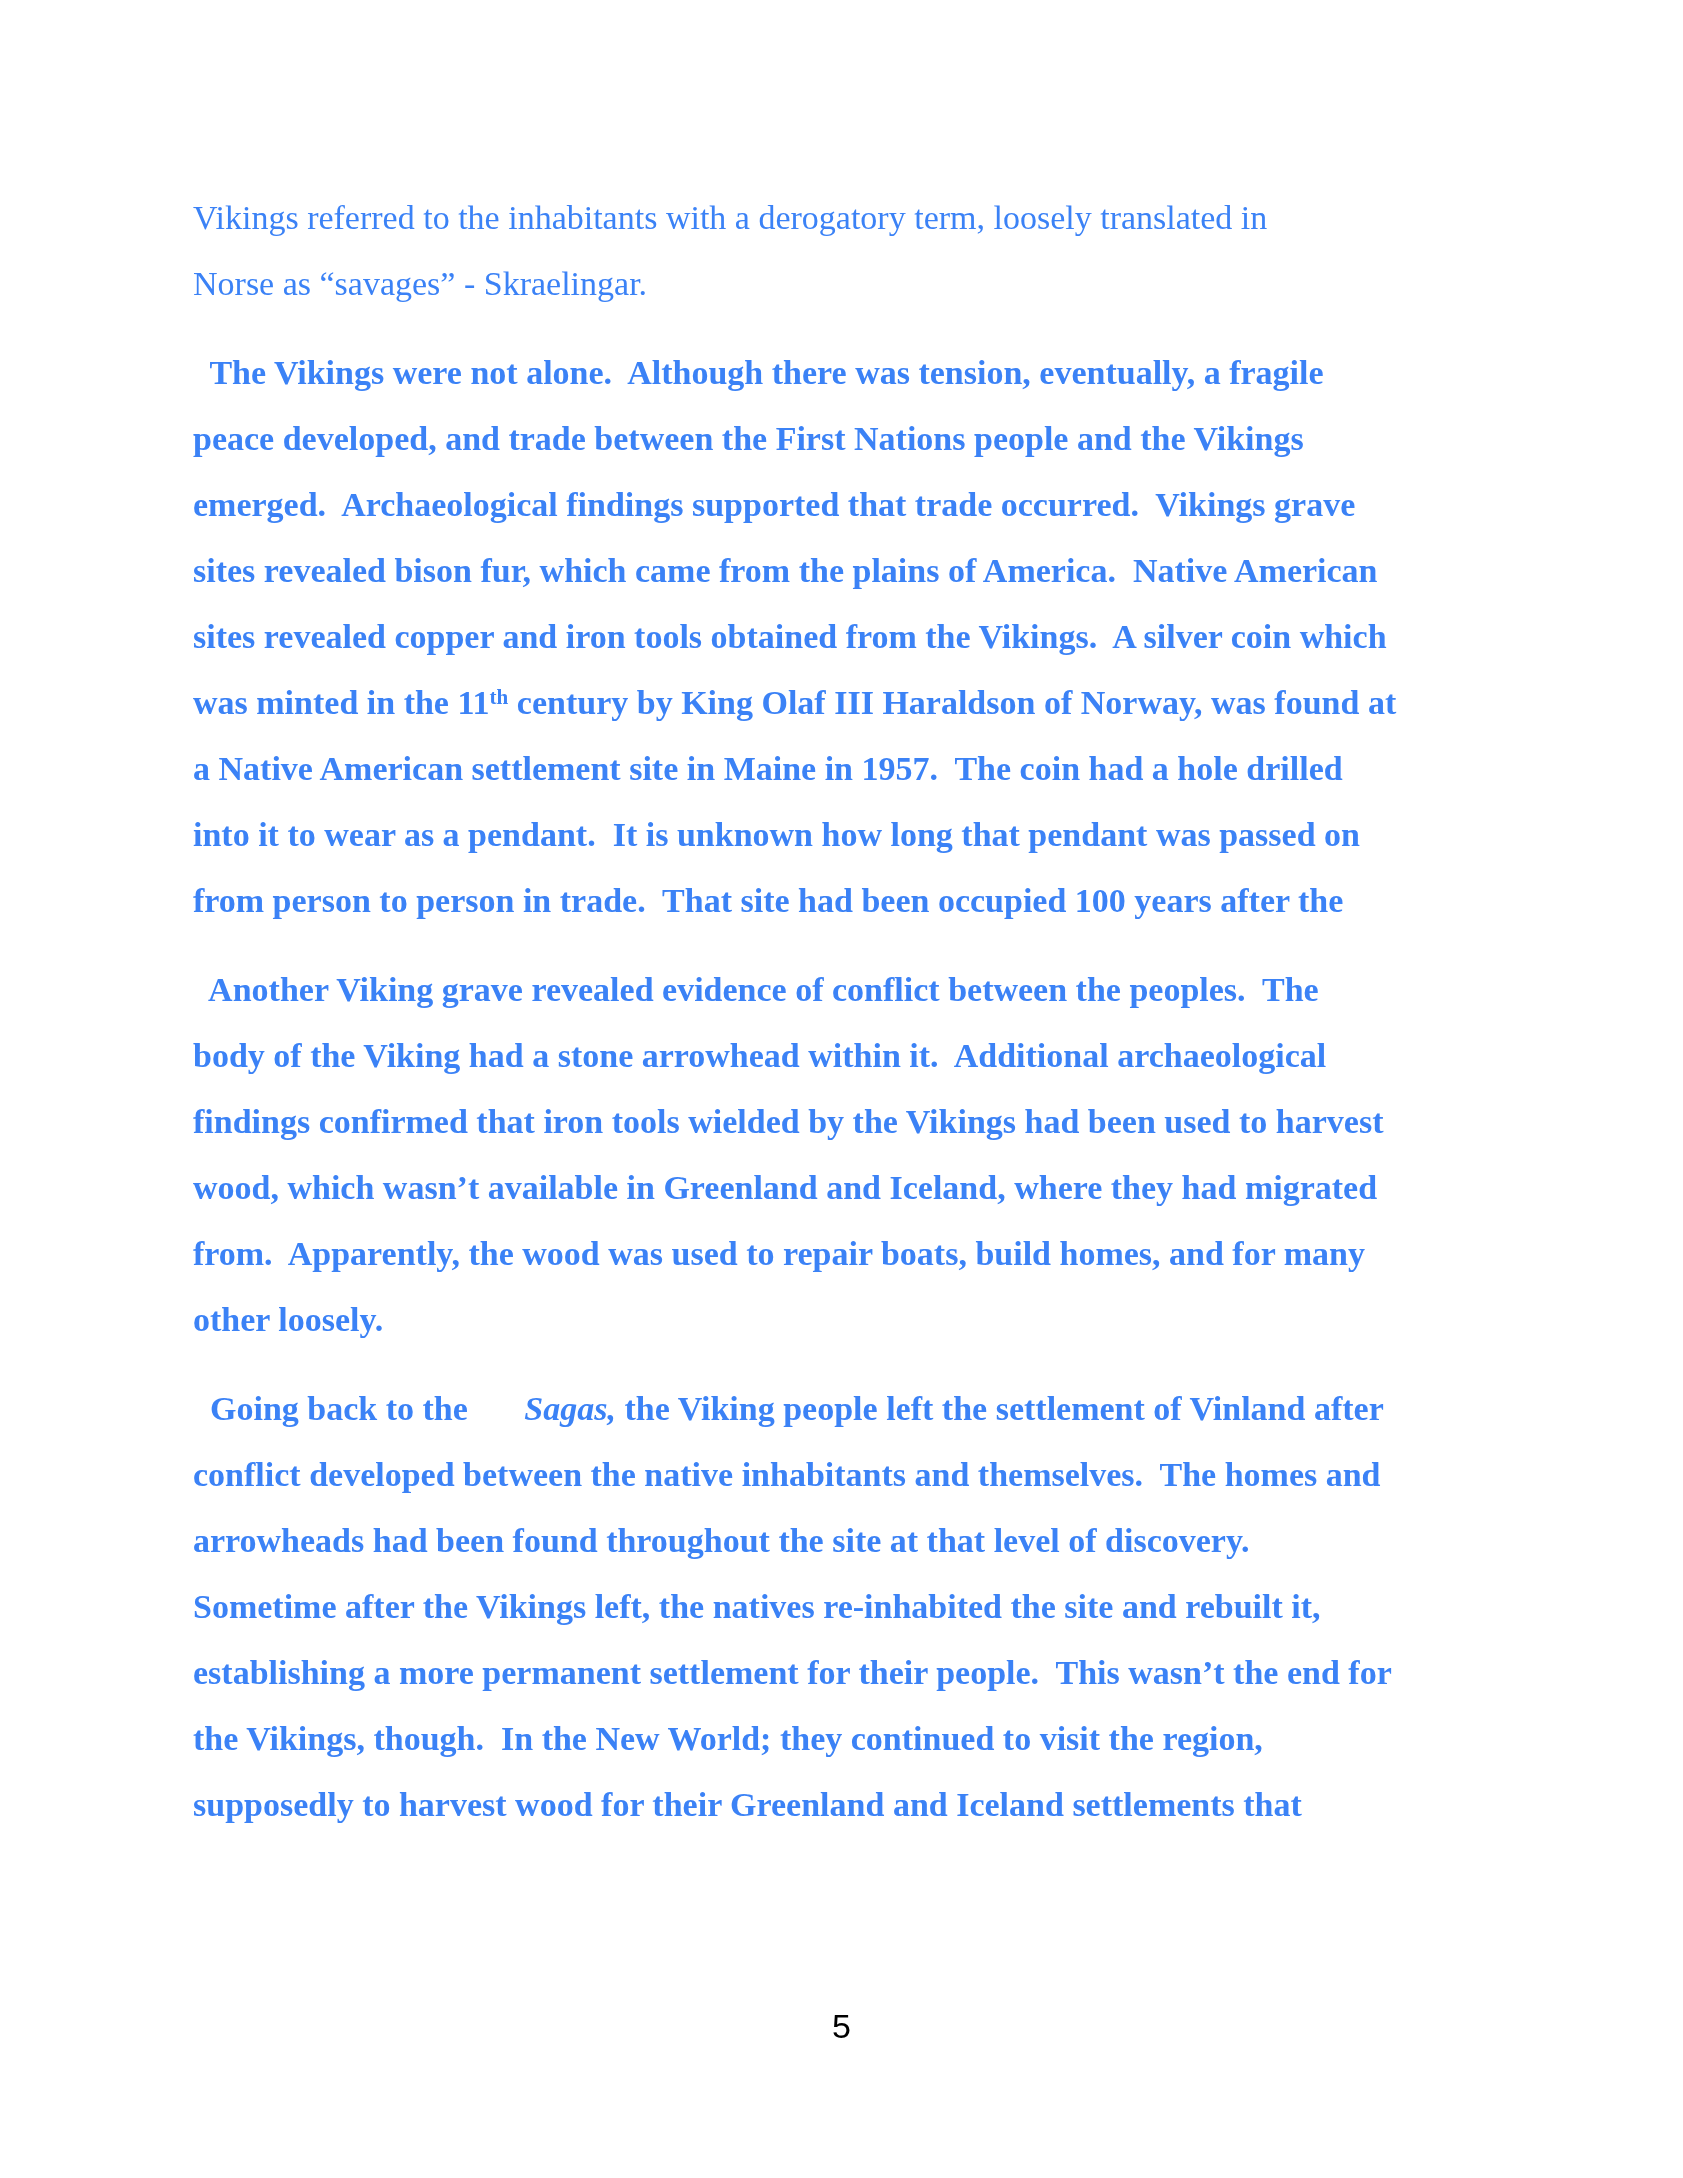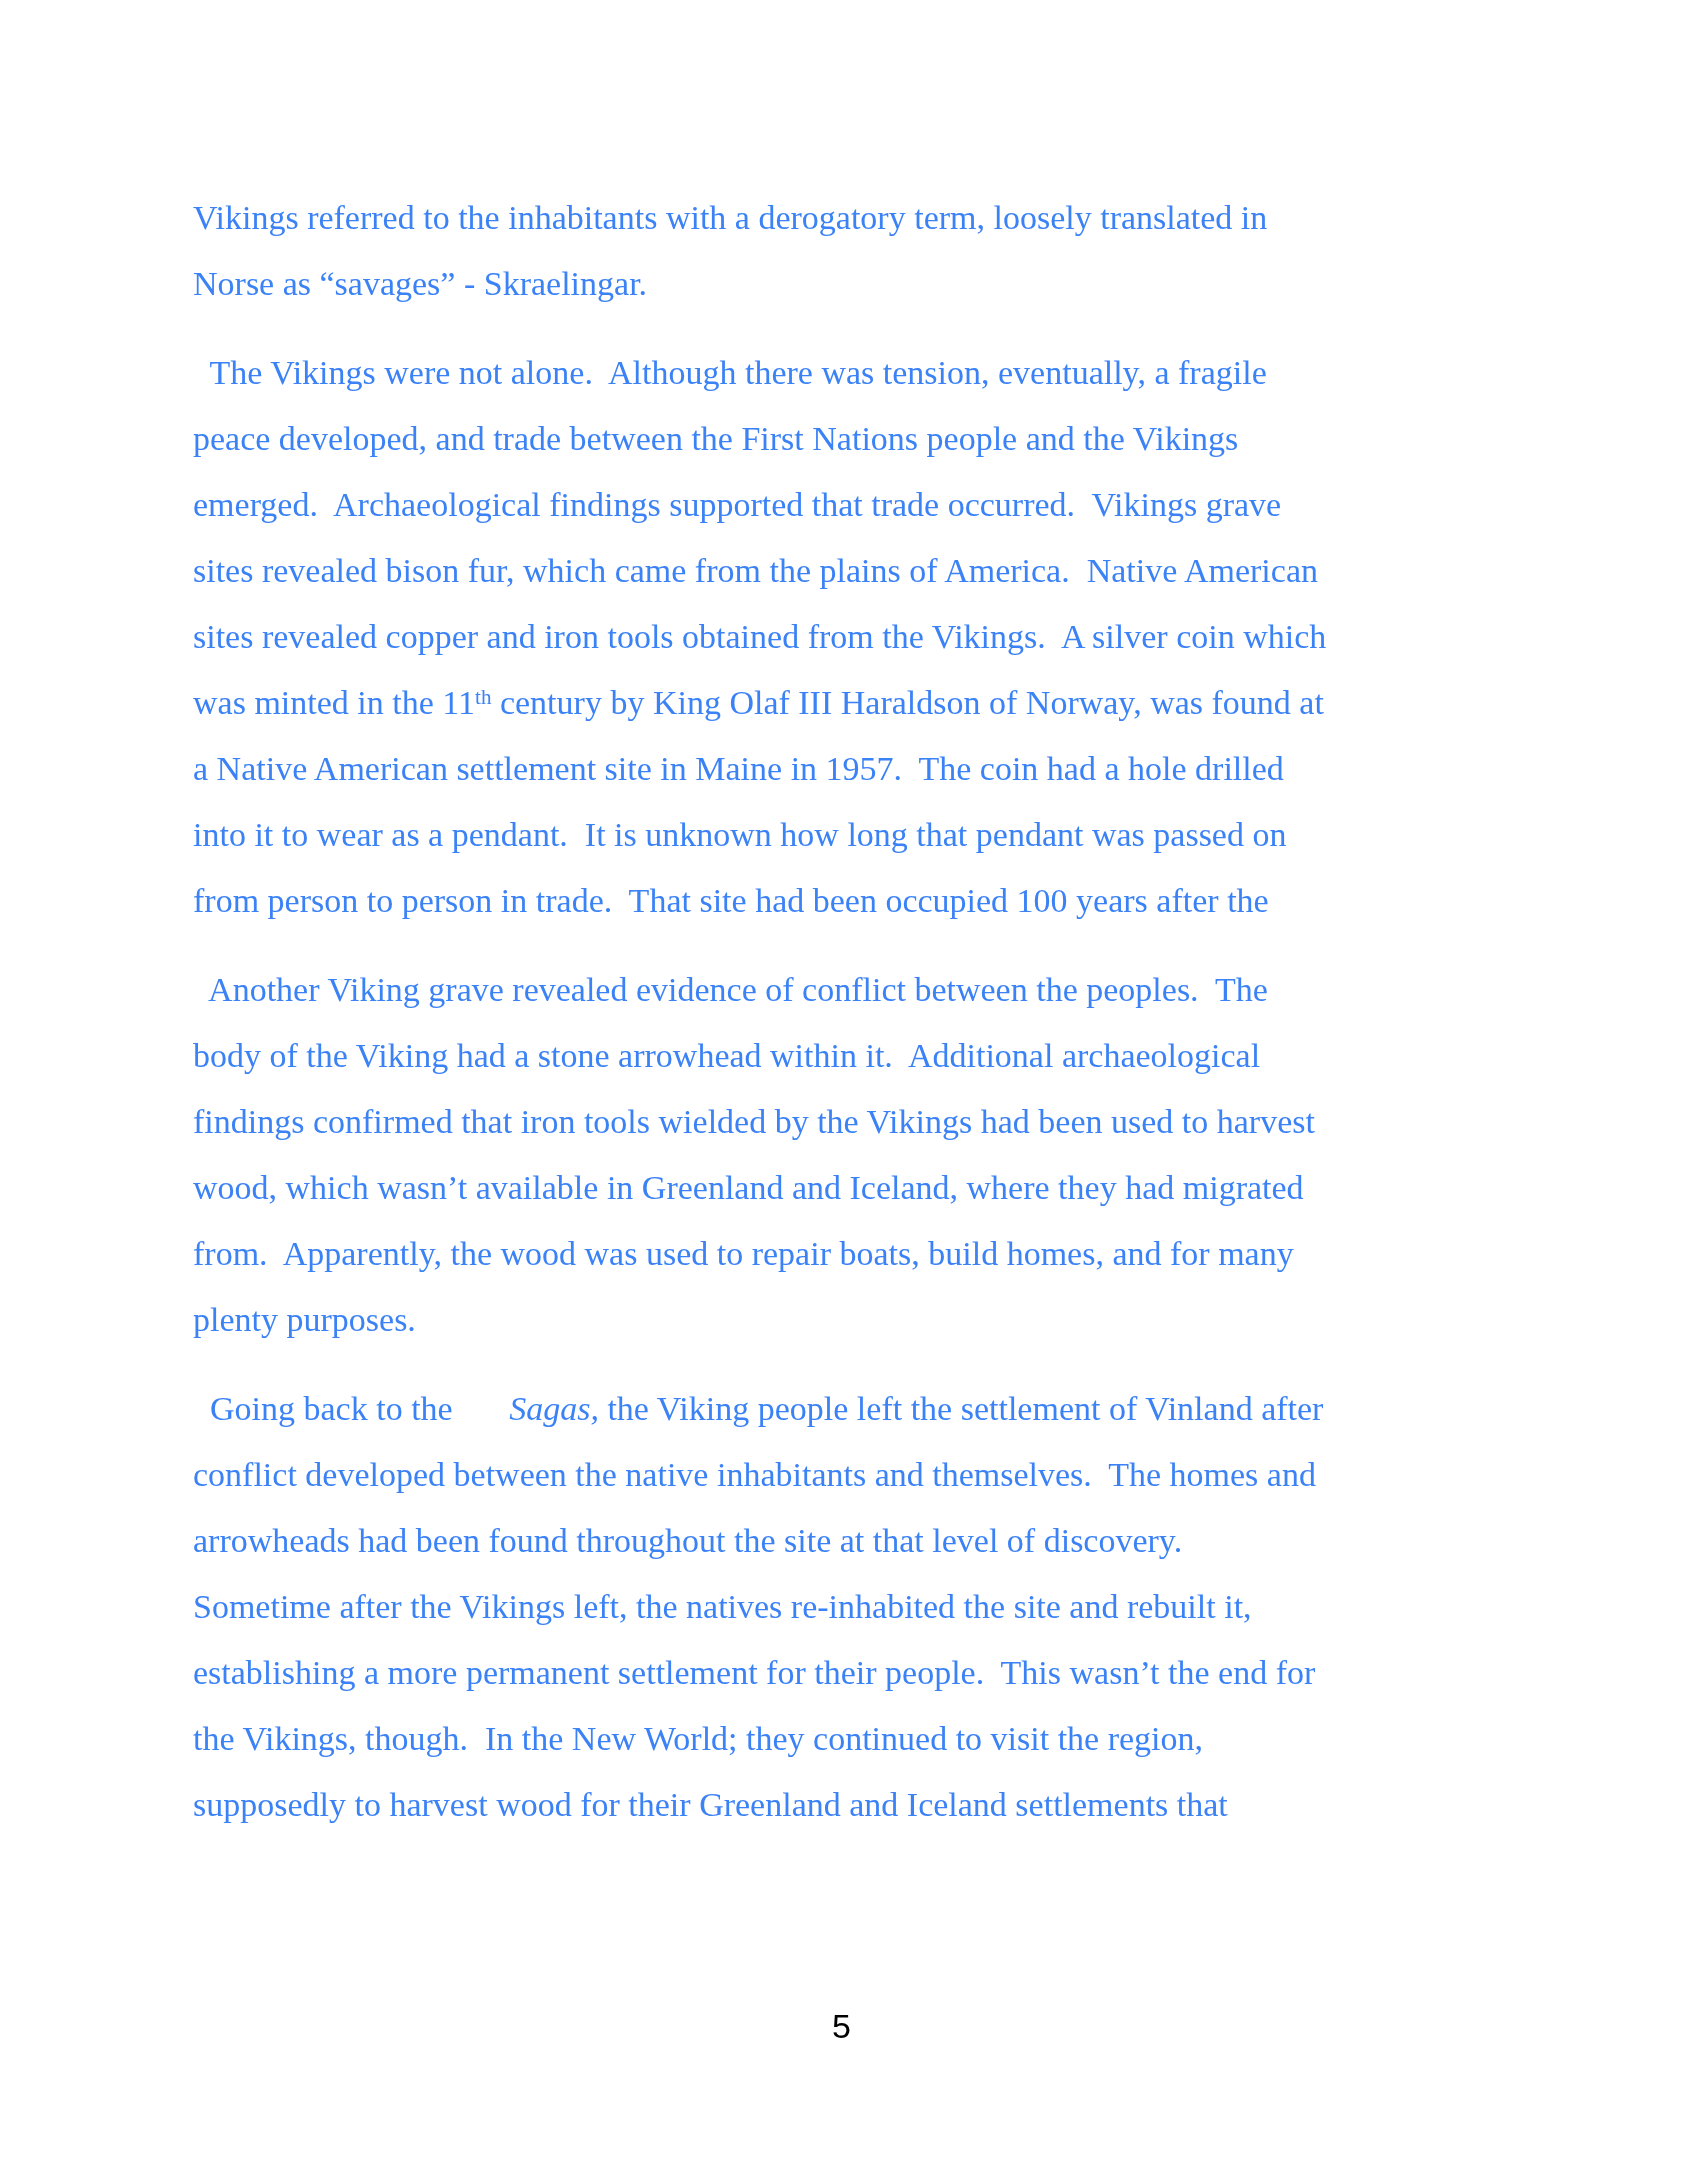--- a/index.html
+++ b/index.html
@@ -18,21 +18,21 @@
   .page-text {
     position: absolute;
     left: 193px;
     top: 185px;
     width: 1337px;
     font-size: 34px;
     line-height: 66px;
     color: #3b82f6;
   }
   .paragraph { margin: 0; }
-  .paragraph + .paragraph { margin-top: 23px; }
+  .paragraph + .paragraph { margin-top: 23px; font-weight: bold; }
   .line {
     white-space: pre;   
   }
   .seg-i { font-style: italic; margin-left: 48px; }
   .seg-sup {
     font-size: 0.62em;
     position: relative;
     top: -0.48em;
     line-height: 0;
   }
@@ -66,21 +66,21 @@
       <div class="line">a Native American settlement site in Maine in 1957.  The coin had a hole drilled</div>
       <div class="line">into it to wear as a pendant.  It is unknown how long that pendant was passed on</div>
       <div class="line">from person to person in trade.  That site had been occupied 100 years after the</div>
     </div>
     <div class="paragraph">
       <div class="line">  Another Viking grave revealed evidence of conflict between the peoples.  The</div>
       <div class="line">body of the Viking had a stone arrowhead within it.  Additional archaeological</div>
       <div class="line">findings confirmed that iron tools wielded by the Vikings had been used to harvest</div>
       <div class="line">wood, which wasn’t available in Greenland and Iceland, where they had migrated</div>
       <div class="line">from.  Apparently, the wood was used to repair boats, build homes, and for many</div>
-      <div class="line">plenty purposes.</div>
+      <div class="line">other loosely.</div>
     </div>
     <div class="paragraph">
       <div class="line">  Going back to the <span class="seg-i">Sagas,</span> the Viking people left the settlement of Vinland after</div>
       <div class="line">conflict developed between the native inhabitants and themselves.  The homes and</div>
       <div class="line">arrowheads had been found throughout the site at that level of discovery.</div>
       <div class="line">Sometime after the Vikings left, the natives re-inhabited the site and rebuilt it,</div>
       <div class="line">establishing a more permanent settlement for their people.  This wasn’t the end for</div>
       <div class="line">the Vikings, though.  In the New World; they continued to visit the region,</div>
       <div class="line">supposedly to harvest wood for their Greenland and Iceland settlements that</div>
     </div>

